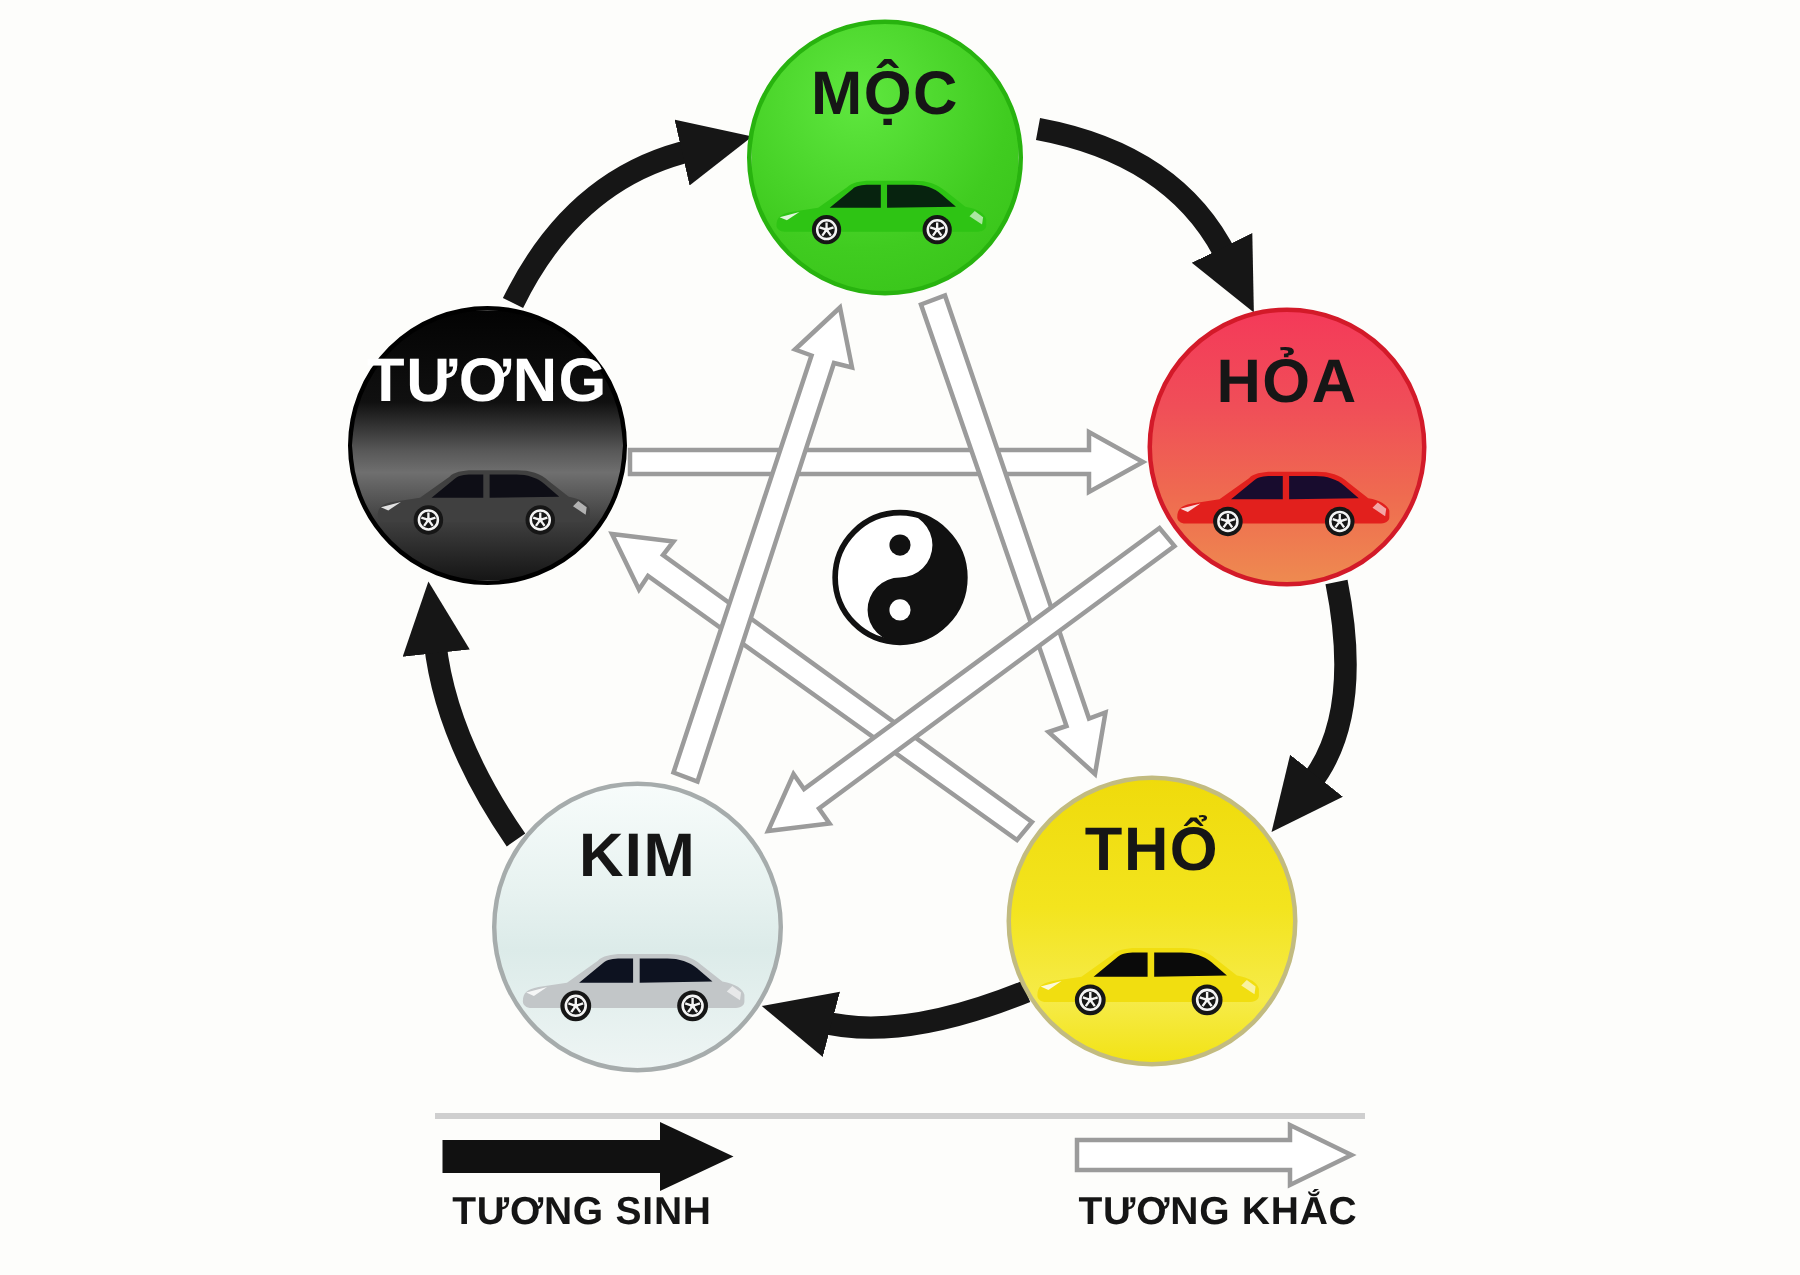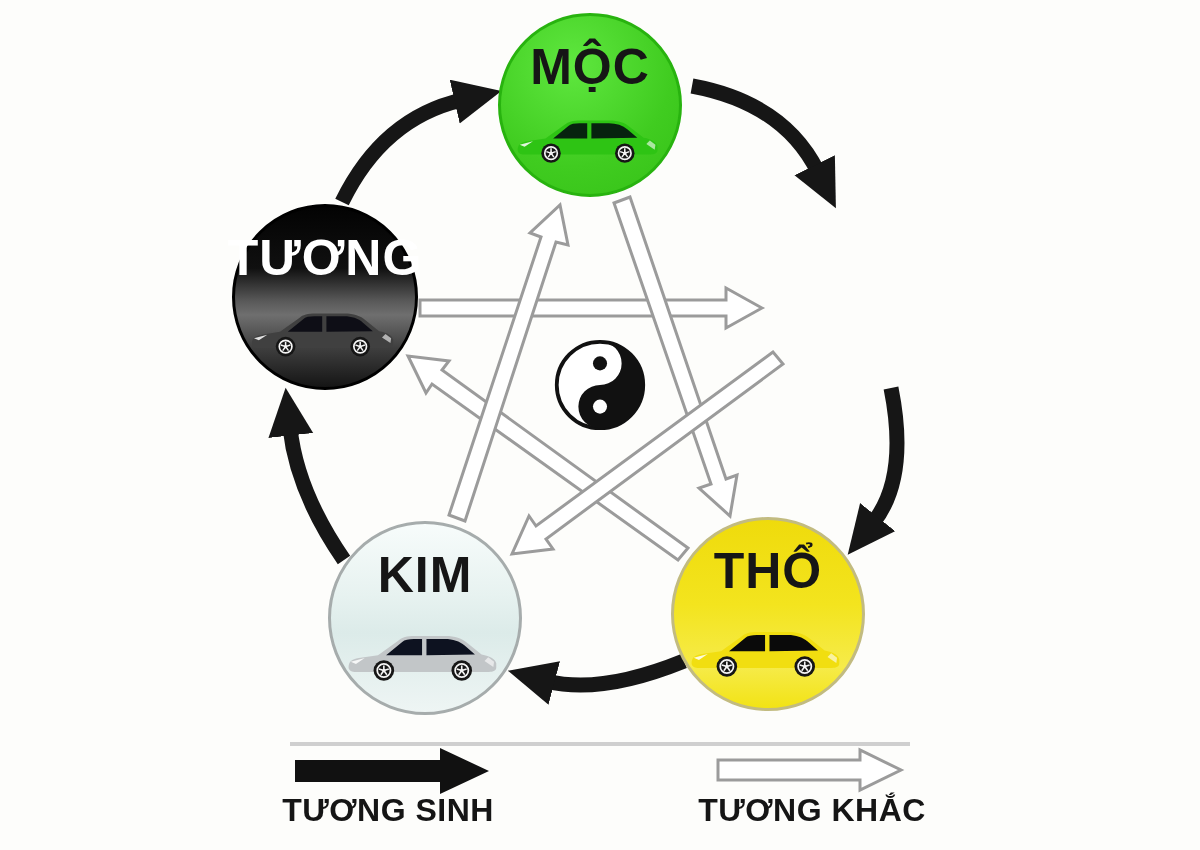--- a/index.html
+++ b/index.html
@@ -9,21 +9,21 @@
     font-family:"Liberation Sans", sans-serif;
   }
   .layer{position:absolute;left:0;top:0;width:1200px;height:850px;}
 
   
   .circle{
     position:absolute;border-radius:50%;border:3px solid #888;
     box-sizing:border-box;display:flex;flex-direction:column;align-items:center;
   }
   .el-label{
-    margin-top:26px;font-size:50px;font-weight:700;letter-spacing:1px;
+    margin-top:26px;font-size:41px;font-weight:700;letter-spacing:1px;
     line-height:1;color:#161616;
   }
   .car{position:absolute;bottom:28px;left:50%;transform:translateX(-50%);width:86%;}
 
   .el-moc{left:498px;top:13px;width:184px;height:184px;
     background:radial-gradient(circle at 40% 28%, #5fe73f 0%, #40cc20 60%, #35c117 100%);
     border-color:#28b30f; --car-body:#2ec414; --car-glass:#07230f;}
   .el-hoa{left:765px;top:205px;width:186px;height:186px;
     background:linear-gradient(180deg,#f43a59 0%,#f04e58 35%,#ef6b50 68%,#ee8a50 100%);
     border-color:#d31a29; --car-body:#e2201d; --car-glass:#180c2e;}
@@ -37,21 +37,21 @@
   .el-tho{left:671px;top:517px;width:194px;height:194px;
     background:linear-gradient(180deg,#efdb0c 0%,#f3e41e 45%,#f6eb49 78%,#f2e315 100%);
     border-color:#c2bb80;align-items:center; --car-body:#f1de10; --car-glass:#0a0a0a;}
 
   
   .yinyang{position:absolute;left:553px;top:338px;width:94px;height:94px;}
 
   
   .legend-label{
     position:absolute;width:260px;text-align:center;
-    font-size:32px;font-weight:700;letter-spacing:.5px;color:#151515;line-height:1;
+    font-size:26px;font-weight:700;letter-spacing:.5px;color:#151515;line-height:1;
   }
   .legend-sinh-label{left:258px;top:794px;}
   .legend-khac-label{left:682px;top:794px;}
 
   .khac-poly{fill:#ffffff;stroke:#9b9b9b;stroke-width:3;stroke-linejoin:miter;}
   .sinh-path{fill:none;stroke:#161616;stroke-width:15;stroke-linecap:butt;}
 </style>
 </head>
 <body>
 
@@ -111,20 +111,26 @@
     </g>
   </svg>
 
   <div class="circle el-moc">
     <div class="el-label">MỘC</div>
     <svg class="car" viewBox="0 0 220 80">
         <use href="#car-shape"></use>
       </svg>
   </div>
 
+  <div class="circle el-hoa">
+    <div class="el-label">HỎA</div>
+    <svg class="car" viewBox="0 0 220 80">
+        <use href="#car-shape"></use>
+      </svg>
+  </div>
 
   <div class="circle el-thuy">
     <div class="el-label">TƯƠNG</div>
     <svg class="car" viewBox="0 0 220 80">
         <use href="#car-shape"></use>
       </svg>
   </div>
 
   <div class="circle el-kim">
     <div class="el-label">KIM</div>

